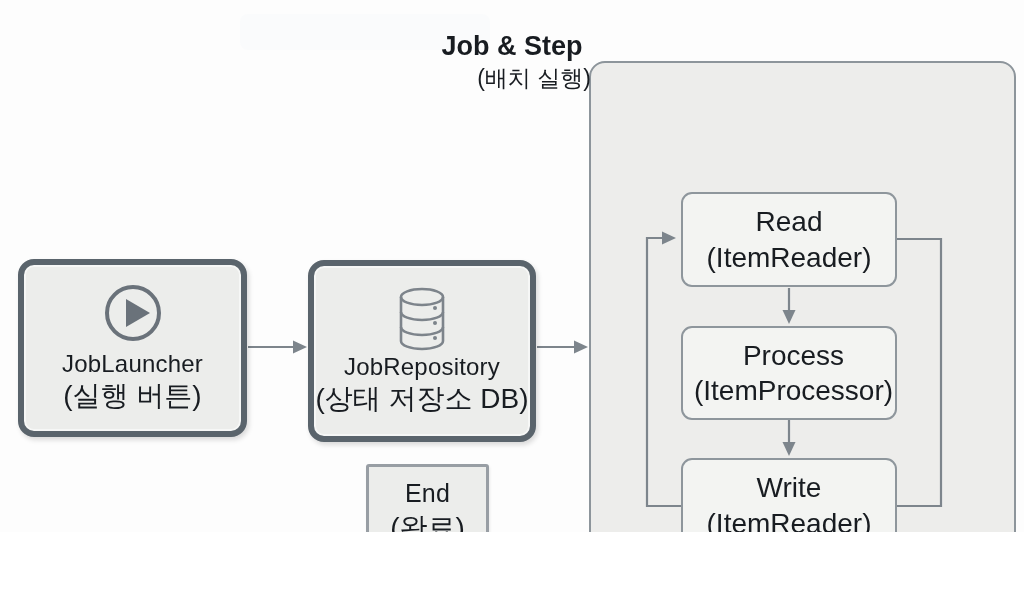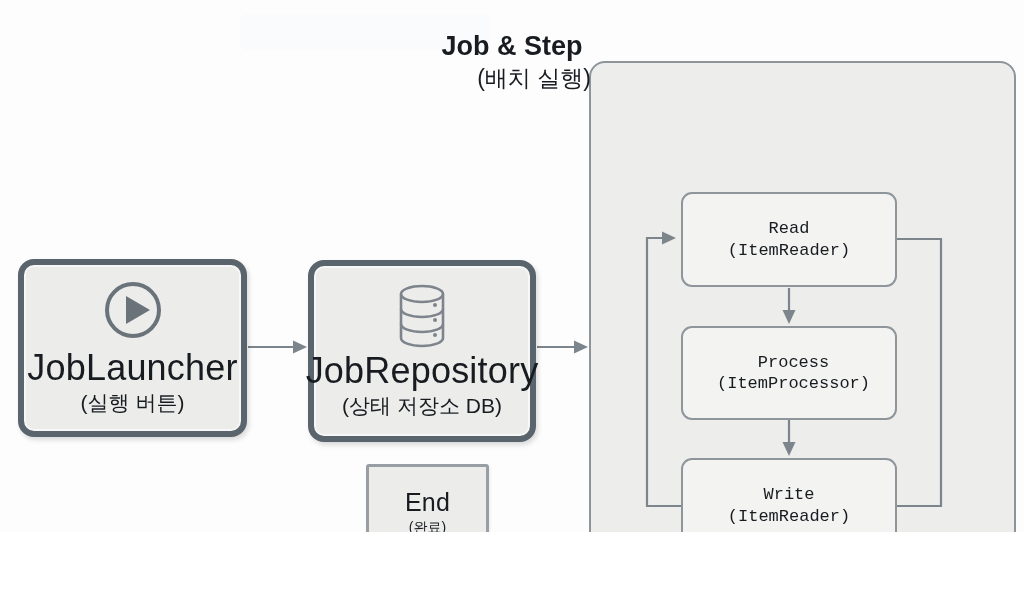--- a/index.html
+++ b/index.html
@@ -43,45 +43,45 @@
   .node-job-launcher{left:18px;top:259px;width:229px;height:178px;gap:6px;}
   .node-job-repository{left:308px;top:260px;width:228px;height:182px;}
   .node-end{
     left:366px;top:464px;width:123px;height:95px;
     background:var(--thick-fill);
     border:3px solid var(--end-border);
     border-radius:3px;
     box-shadow:1px 2px 3px rgba(0,0,0,.08);
     gap:2px;
   }
-  .node .title{font-size:36px;line-height:1.22;letter-spacing:.2px;}
-  .node .subtitle{font-size:21px;line-height:1.22;}
+  .node .title{font-size:24px;line-height:1.22;letter-spacing:.2px;}
+  .node .subtitle{font-size:28px;line-height:1.22;}
   .node-end .title{font-size:25px;}
-  .node-end .subtitle{font-size:14px;}
+  .node-end .subtitle{font-size:28px;}
   .icon-wrap{display:flex;align-items:center;justify-content:center;}
   
   .jobstep{
     position:absolute;left:589px;top:61px;width:427px;height:519px;
     background:var(--container-fill);
     border:2.5px solid var(--container-border);
     border-radius:16px;z-index:1;
   }
   .jobstep-header{position:absolute;left:0;top:30px;width:100%;text-align:center;z-index:3;}
   .jobstep-title{font-size:27px;font-weight:700;line-height:1.25;}
   .jobstep-subtitle{font-size:23px;line-height:1.3;padding-left:44px;}
   
   .inner{
     position:absolute;width:216px;height:95px;
     background:var(--inner-fill);
     border:2px solid var(--inner-border);
     border-radius:11px;
     display:flex;flex-direction:column;align-items:center;justify-content:center;text-align:center;
     z-index:3;
   }
-  .inner .title,.inner .subtitle{font-size:17px;line-height:1.26;font-family:Liberation Mono, monospace;}
+  .inner .title,.inner .subtitle{font-size:28px;line-height:1.26;}
   .inner-read{left:92px;top:131px;}
   .inner-process{left:92px;top:264px;height:94px;padding-left:9px;}
   .inner-write{left:92px;top:397px;}
   
   .sparkle{position:absolute;left:950px;top:534px;width:54px;height:54px;z-index:4;opacity:.85;filter:blur(1.2px);}
 </style>
 </head>
 <body>
 
 <div class="canvas">

